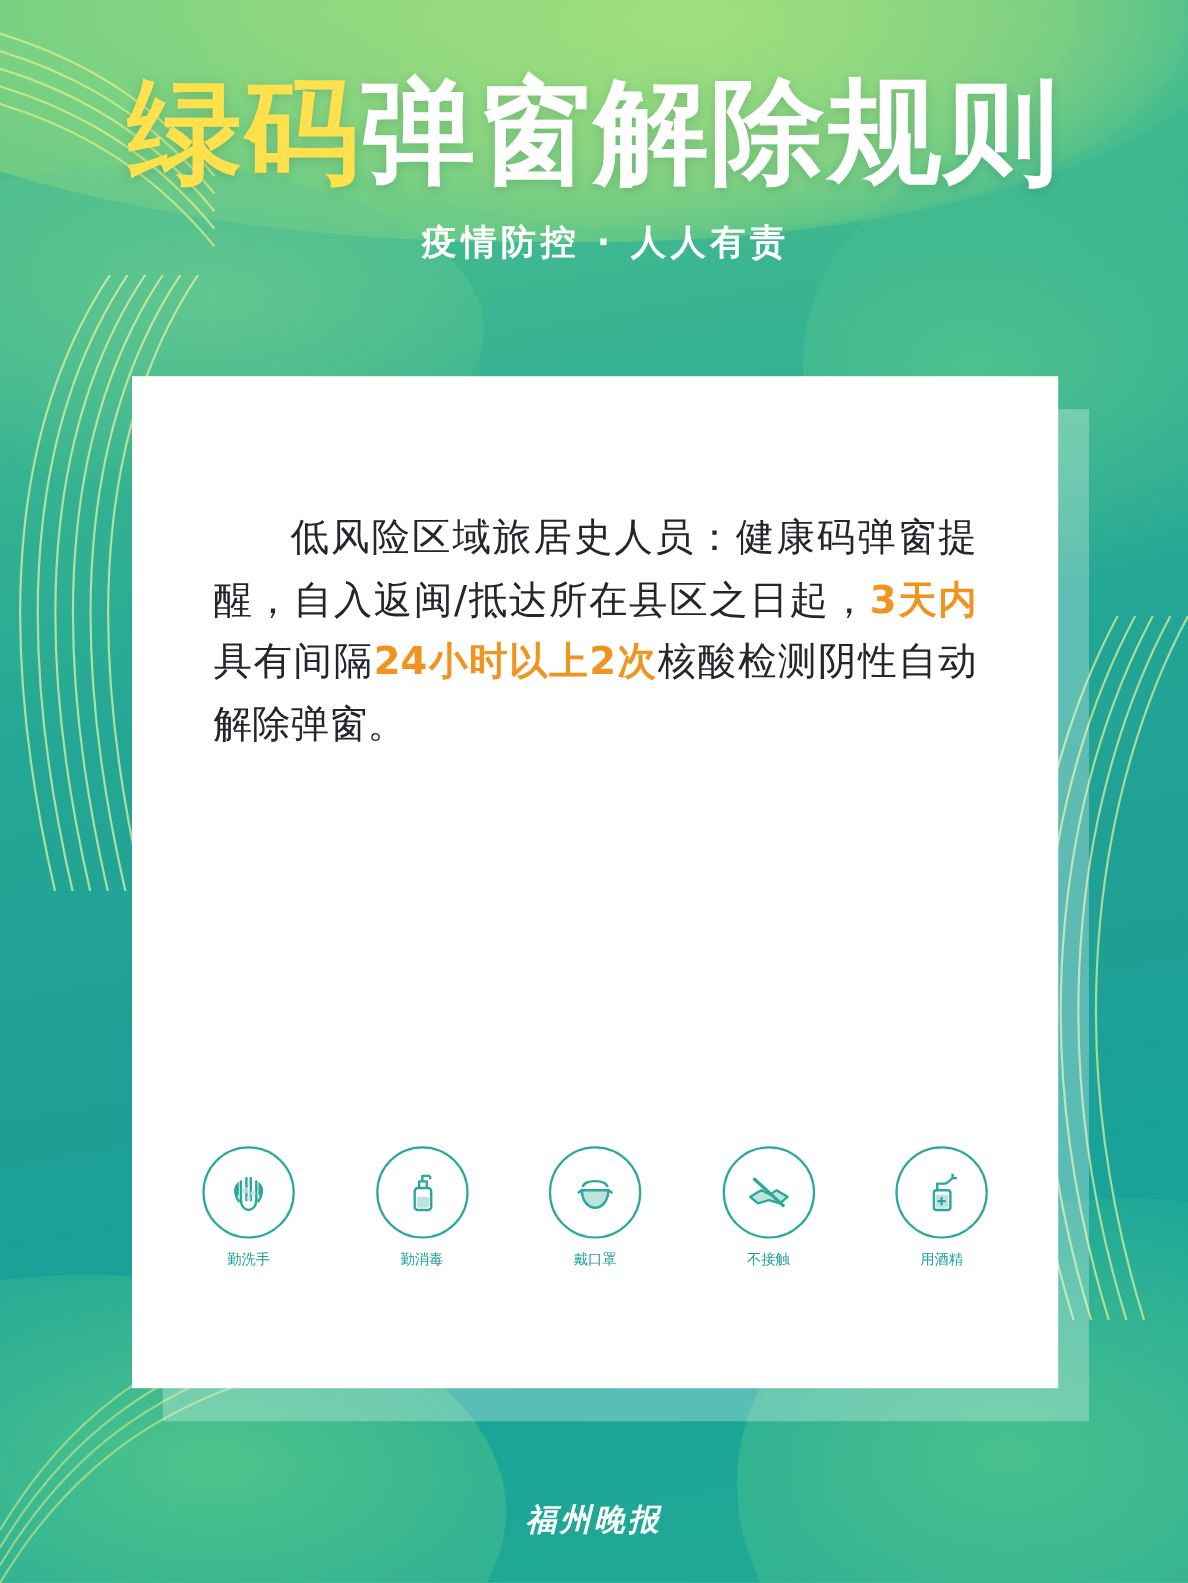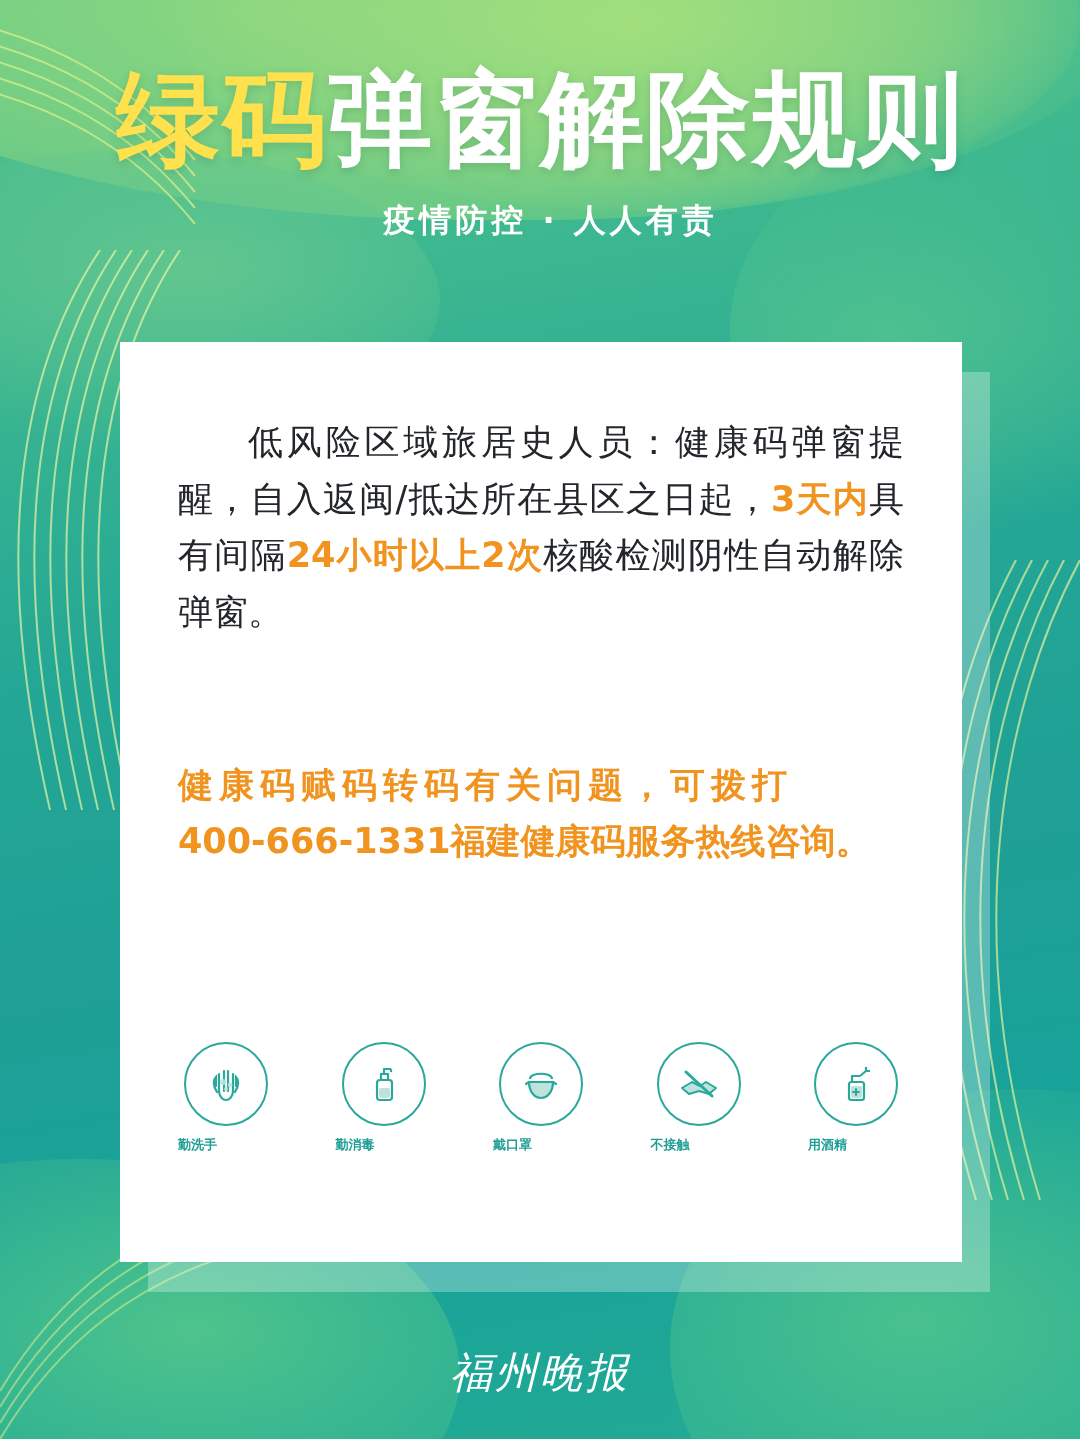--- a/index.html
+++ b/index.html
@@ -115,22 +115,22 @@
     top: 342px;
     width: 842px;
     height: 920px;
     background: #ffffff;
     z-index: 4;
     box-sizing: border-box;
     padding: 0 58px;
   }
 
   .para {
-    margin: 0;
-    padding-top: 72px;
+    margin: 16px;
+    padding-top: 103px;
     font-family: "DejaVu Sans", sans-serif;
     font-size: 35px;
     line-height: 1.62;
     color: #23262b;
     text-indent: 70px;
     text-align: justify;
   }
   .para .em {
     color: #f0931f;
     font-weight: bold;
@@ -153,22 +153,21 @@
     position: absolute;
     left: 58px;
     right: 58px;
     bottom: 108px;
     display: flex;
     justify-content: space-between;
     align-items: flex-start;
   }
   .icon-item {
     width: 96px;
-    text-align: left;
-    font-weight: bold;
+    text-align: center;
   }
   .icon-circle {
     width: 84px;
     height: 84px;
     margin: 0 auto;
     border: 2px solid #2aa89c;
     border-radius: 50%;
     display: flex;
     align-items: center;
     justify-content: center;
@@ -188,22 +187,22 @@
   .footer {
     position: absolute;
     left: 0;
     bottom: 38px;
     width: 100%;
     text-align: center;
     z-index: 6;
   }
   .footer-logo {
     font-family: "DejaVu Serif", serif;
-    font-size: 42px;
-    font-weight: normal;
+    font-size: 28px;
+    font-weight: bold;
     letter-spacing: 3px;
     color: #ffffff;
     font-style: italic;
   }
 </style>
 </head>
 <body>
 
 <div class="poster">
 
@@ -265,21 +264,20 @@
   <div class="header">
     <div class="title"><span class="hl">绿码</span><span>弹窗解除规则</span></div>
     <div class="subtitle">疫情防控 · 人人有责</div>
   </div>
 
   <div class="card-shadow"></div>
   <div class="card">
 
     <p class="para"><span>低风险区域旅居史人员：健康码弹窗提醒，自入返闽/抵达所在县区之日起，</span><span class="em">3天内</span><span>具有间隔</span><span class="em">24小时以上2次</span><span>核酸检测阴性自动解除弹窗。</span></p>
 
-    <p class="hotline"><span class="sp">健康码赋码转码有关问题，可拨打</span><br><span>400-666-1331福建健康码服务热线咨询。</span></p>
 
     <div class="icon-row">
 
       <div class="icon-item">
         <div class="icon-circle">
           <svg width="52" height="52" viewBox="0 0 52 52">
             <g fill="none" stroke="#2aa89c" stroke-width="2.2" stroke-linecap="round">
               <path d="M17 34 C13 28 13 22 16 19 L16 28"></path>
               <path d="M35 34 C39 28 39 22 36 19 L36 28"></path>
               <path d="M19 33 L19 16 M24 33 L24 13 M28 33 L28 13 M33 33 L33 16"></path>

